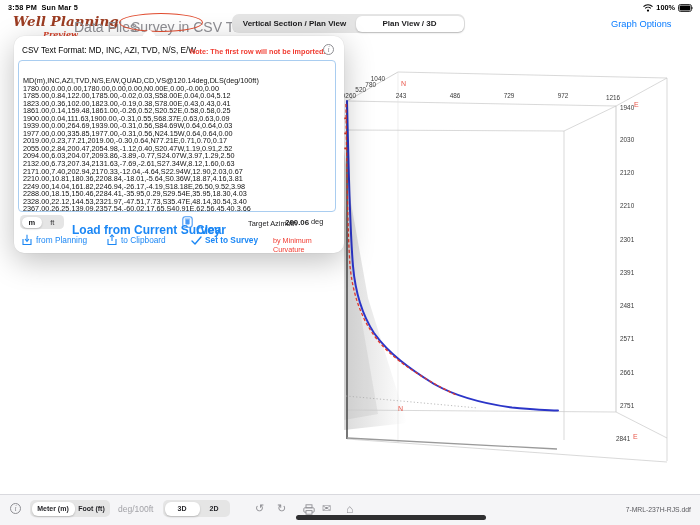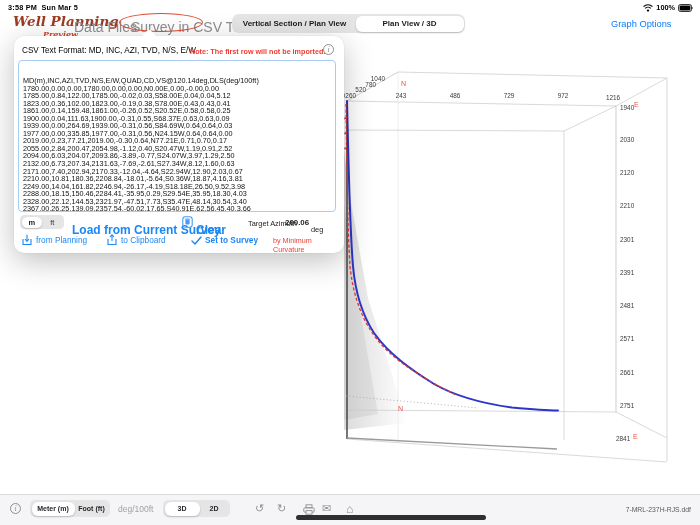--- a/index.html
+++ b/index.html
@@ -197,21 +197,21 @@
   </div>
   <span class="abs lbl blue" style="left:58px; top:181px; font-weight:600;">Load from Current Survey</span>
   <svg class="abs" style="left:168px; top:180px;" width="11" height="12" viewBox="0 0 11 12">
     <rect x="0.8" y="0.8" width="9.4" height="10.4" rx="2.4" fill="none" stroke="#4a9af5" stroke-width="1.1"></rect>
     <rect x="3.4" y="3.6" width="4.2" height="5" rx="0.8" fill="#4a9af5"></rect>
     <rect x="2.8" y="2.6" width="5.4" height="0.9" fill="#4a9af5"></rect>
   </svg>
   <span class="abs lbl blue" style="left:182px; top:181px; font-weight:600;">Clear</span>
   <span class="abs" style="left:234px; top:182.5px; font-size:7.4px;">Target Azimuth</span>
   <span class="abs" style="left:271px; top:181.5px; font-size:7.9px; font-weight:700;">200.06</span>
-  <span class="abs" style="left:297px; top:189px; font-size:7.4px;">deg</span>
+  <span class="abs" style="left:297px; top:181px; font-size:7.4px;">deg</span>
 
   <svg class="abs" style="left:8px; top:198px;" width="10" height="12" viewBox="0 0 10 12">
     <path d="M1,5 V10.5 H9 V5" fill="none" stroke="#1b87f5" stroke-width="1.1"></path>
     <line x1="5" y1="0.8" x2="5" y2="6.8" stroke="#1b87f5" stroke-width="1.1"></line>
     <path d="M3,5 L5,7.4 L7,5" fill="none" stroke="#1b87f5" stroke-width="1.1"></path>
   </svg>
   <span class="abs row2 blue" style="left:22px; top:199px;">from Planning</span>
   <svg class="abs" style="left:93px; top:198px;" width="10" height="12" viewBox="0 0 10 12">
     <path d="M1,5 V10.5 H9 V5" fill="none" stroke="#1b87f5" stroke-width="1.1"></path>
     <line x1="5" y1="1.2" x2="5" y2="7" stroke="#1b87f5" stroke-width="1.1"></line>

